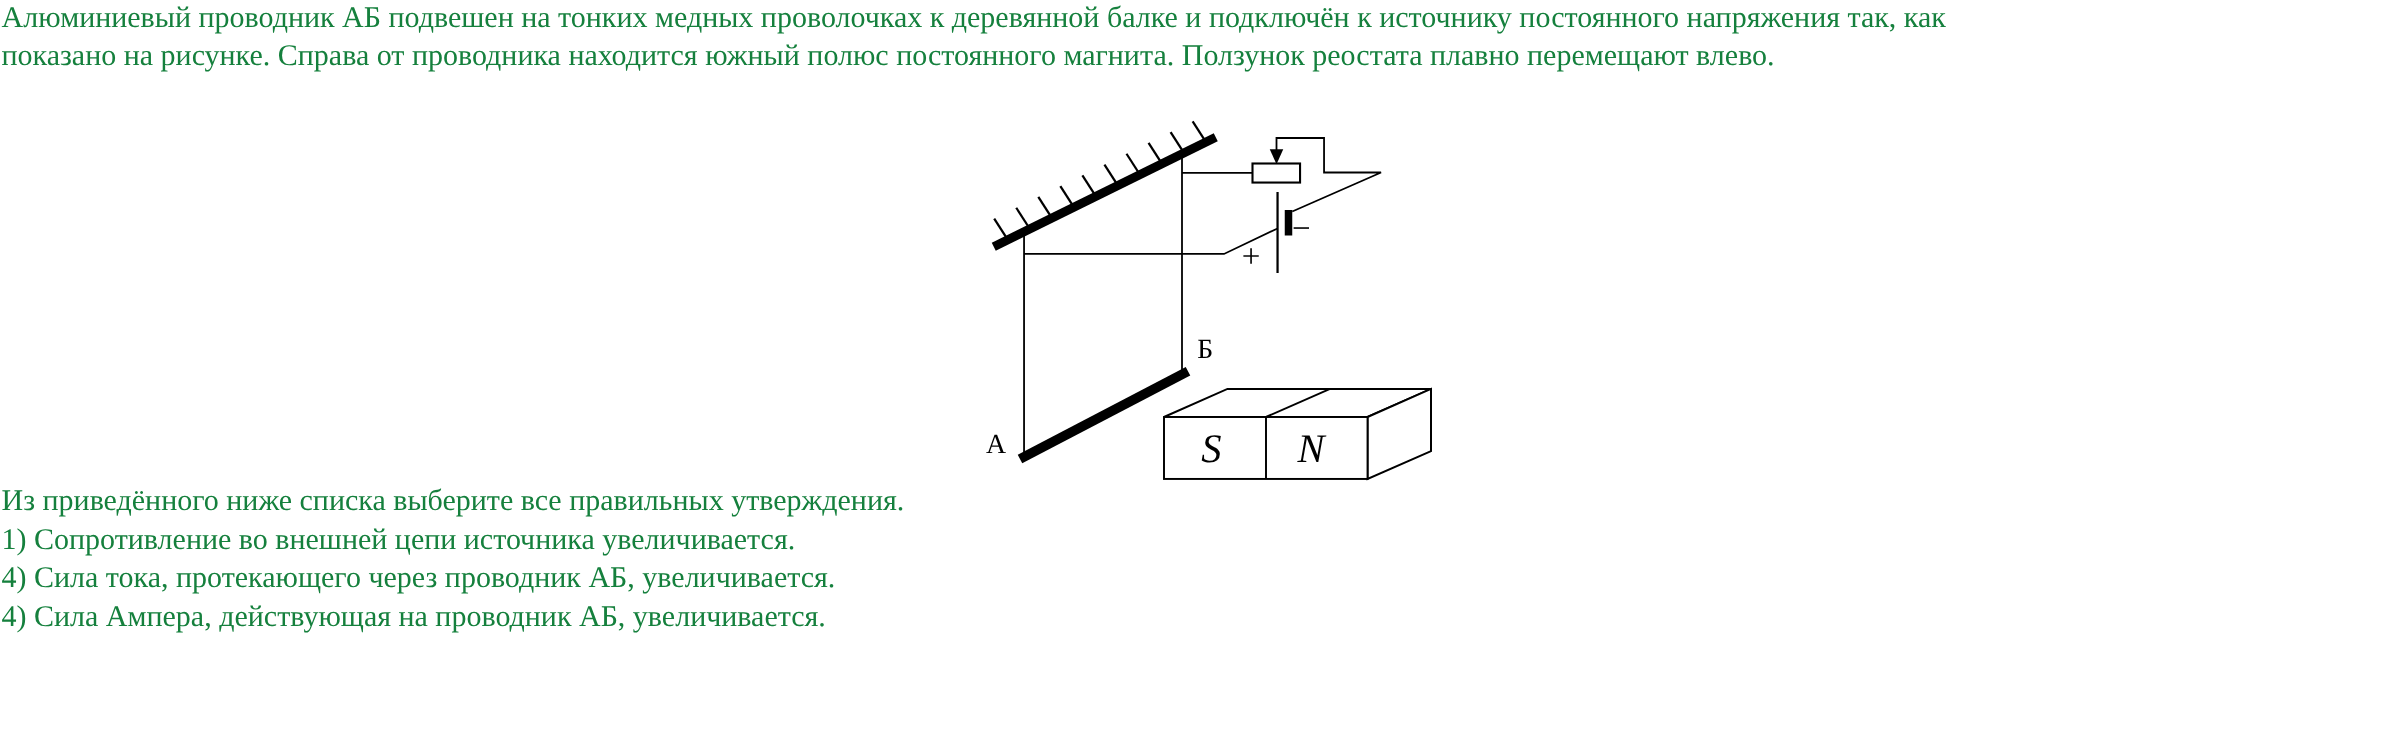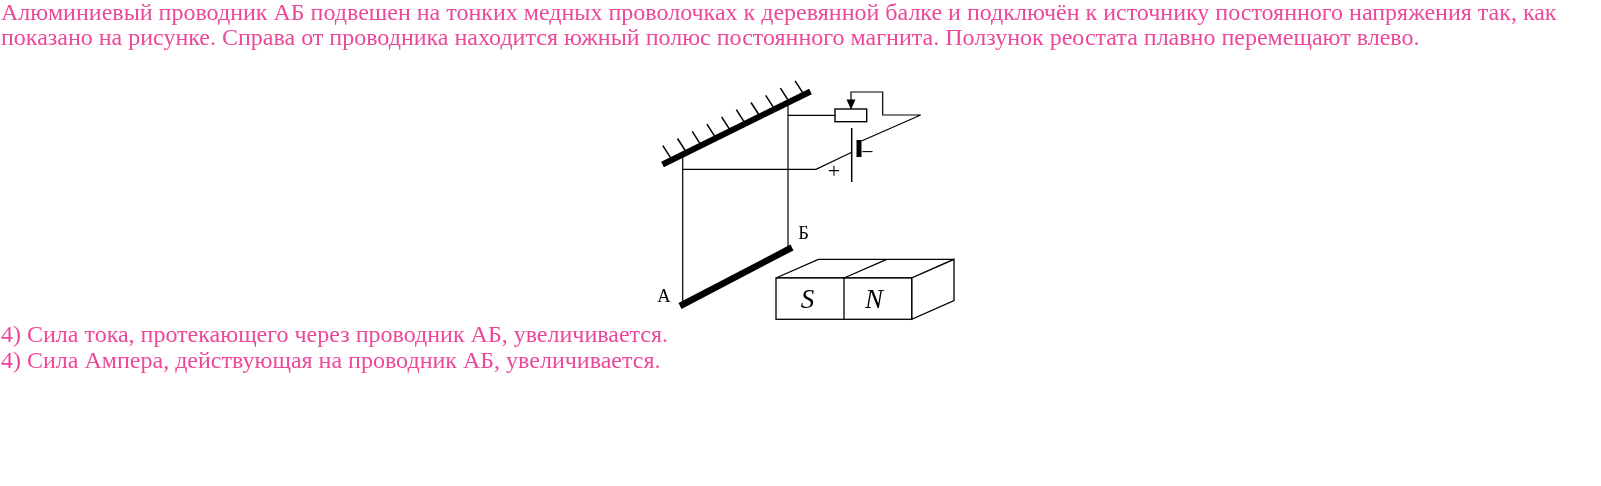--- a/index.html
+++ b/index.html
@@ -5,23 +5,23 @@
   html,body{margin:0;padding:0;}
   body{
     position:relative;
     width:1601px;height:486px;
     background:#ffffff;color:#000;
     font-family:"Liberation Serif", serif;
     overflow:hidden;
   }
   .tline{
     white-space:nowrap;
-    font-size:24px;
+    font-size:20px;
     line-height:25px;
-    color:#ec4899;
+    color:#15803d;
   }
   #intro-block{position:absolute;left:1px;top:0px;}
   #options-block{position:absolute;left:1px;top:322px;}
   #options-block .tline{line-height:25.6px;}
   #figure-wrap{position:absolute;left:630px;top:75px;width:340px;height:260px;}
   svg text{font-family:"Liberation Serif", serif;fill:#000;}
 </style>
 </head>
 <body>
 
@@ -77,15 +77,17 @@
       <rect x="776" y="278" width="135.7" height="41.3"></rect>
       <line x1="844" y1="278" x2="844" y2="319.3"></line>
       <line x1="844" y1="278" x2="886.7" y2="259.3"></line>
     </g>
     <text x="807.5" y="308" font-size="27" font-style="italic" text-anchor="middle">S</text>
     <text x="874" y="308" font-size="27" font-style="italic" text-anchor="middle">N</text>
   </svg>
 </div>
 
 <div id="options-block">
+  <div class="tline">Из приведённого ниже списка выберите все правильных утверждения.</div>
+  <div class="tline">1) Сопротивление во внешней цепи источника увеличивается.</div>
   <div class="tline">4) Сила тока, протекающего через проводник АБ, увеличивается.</div>
   <div class="tline">4) Сила Ампера, действующая на проводник АБ, увеличивается.</div>
 </div>
 
 </body></html>

